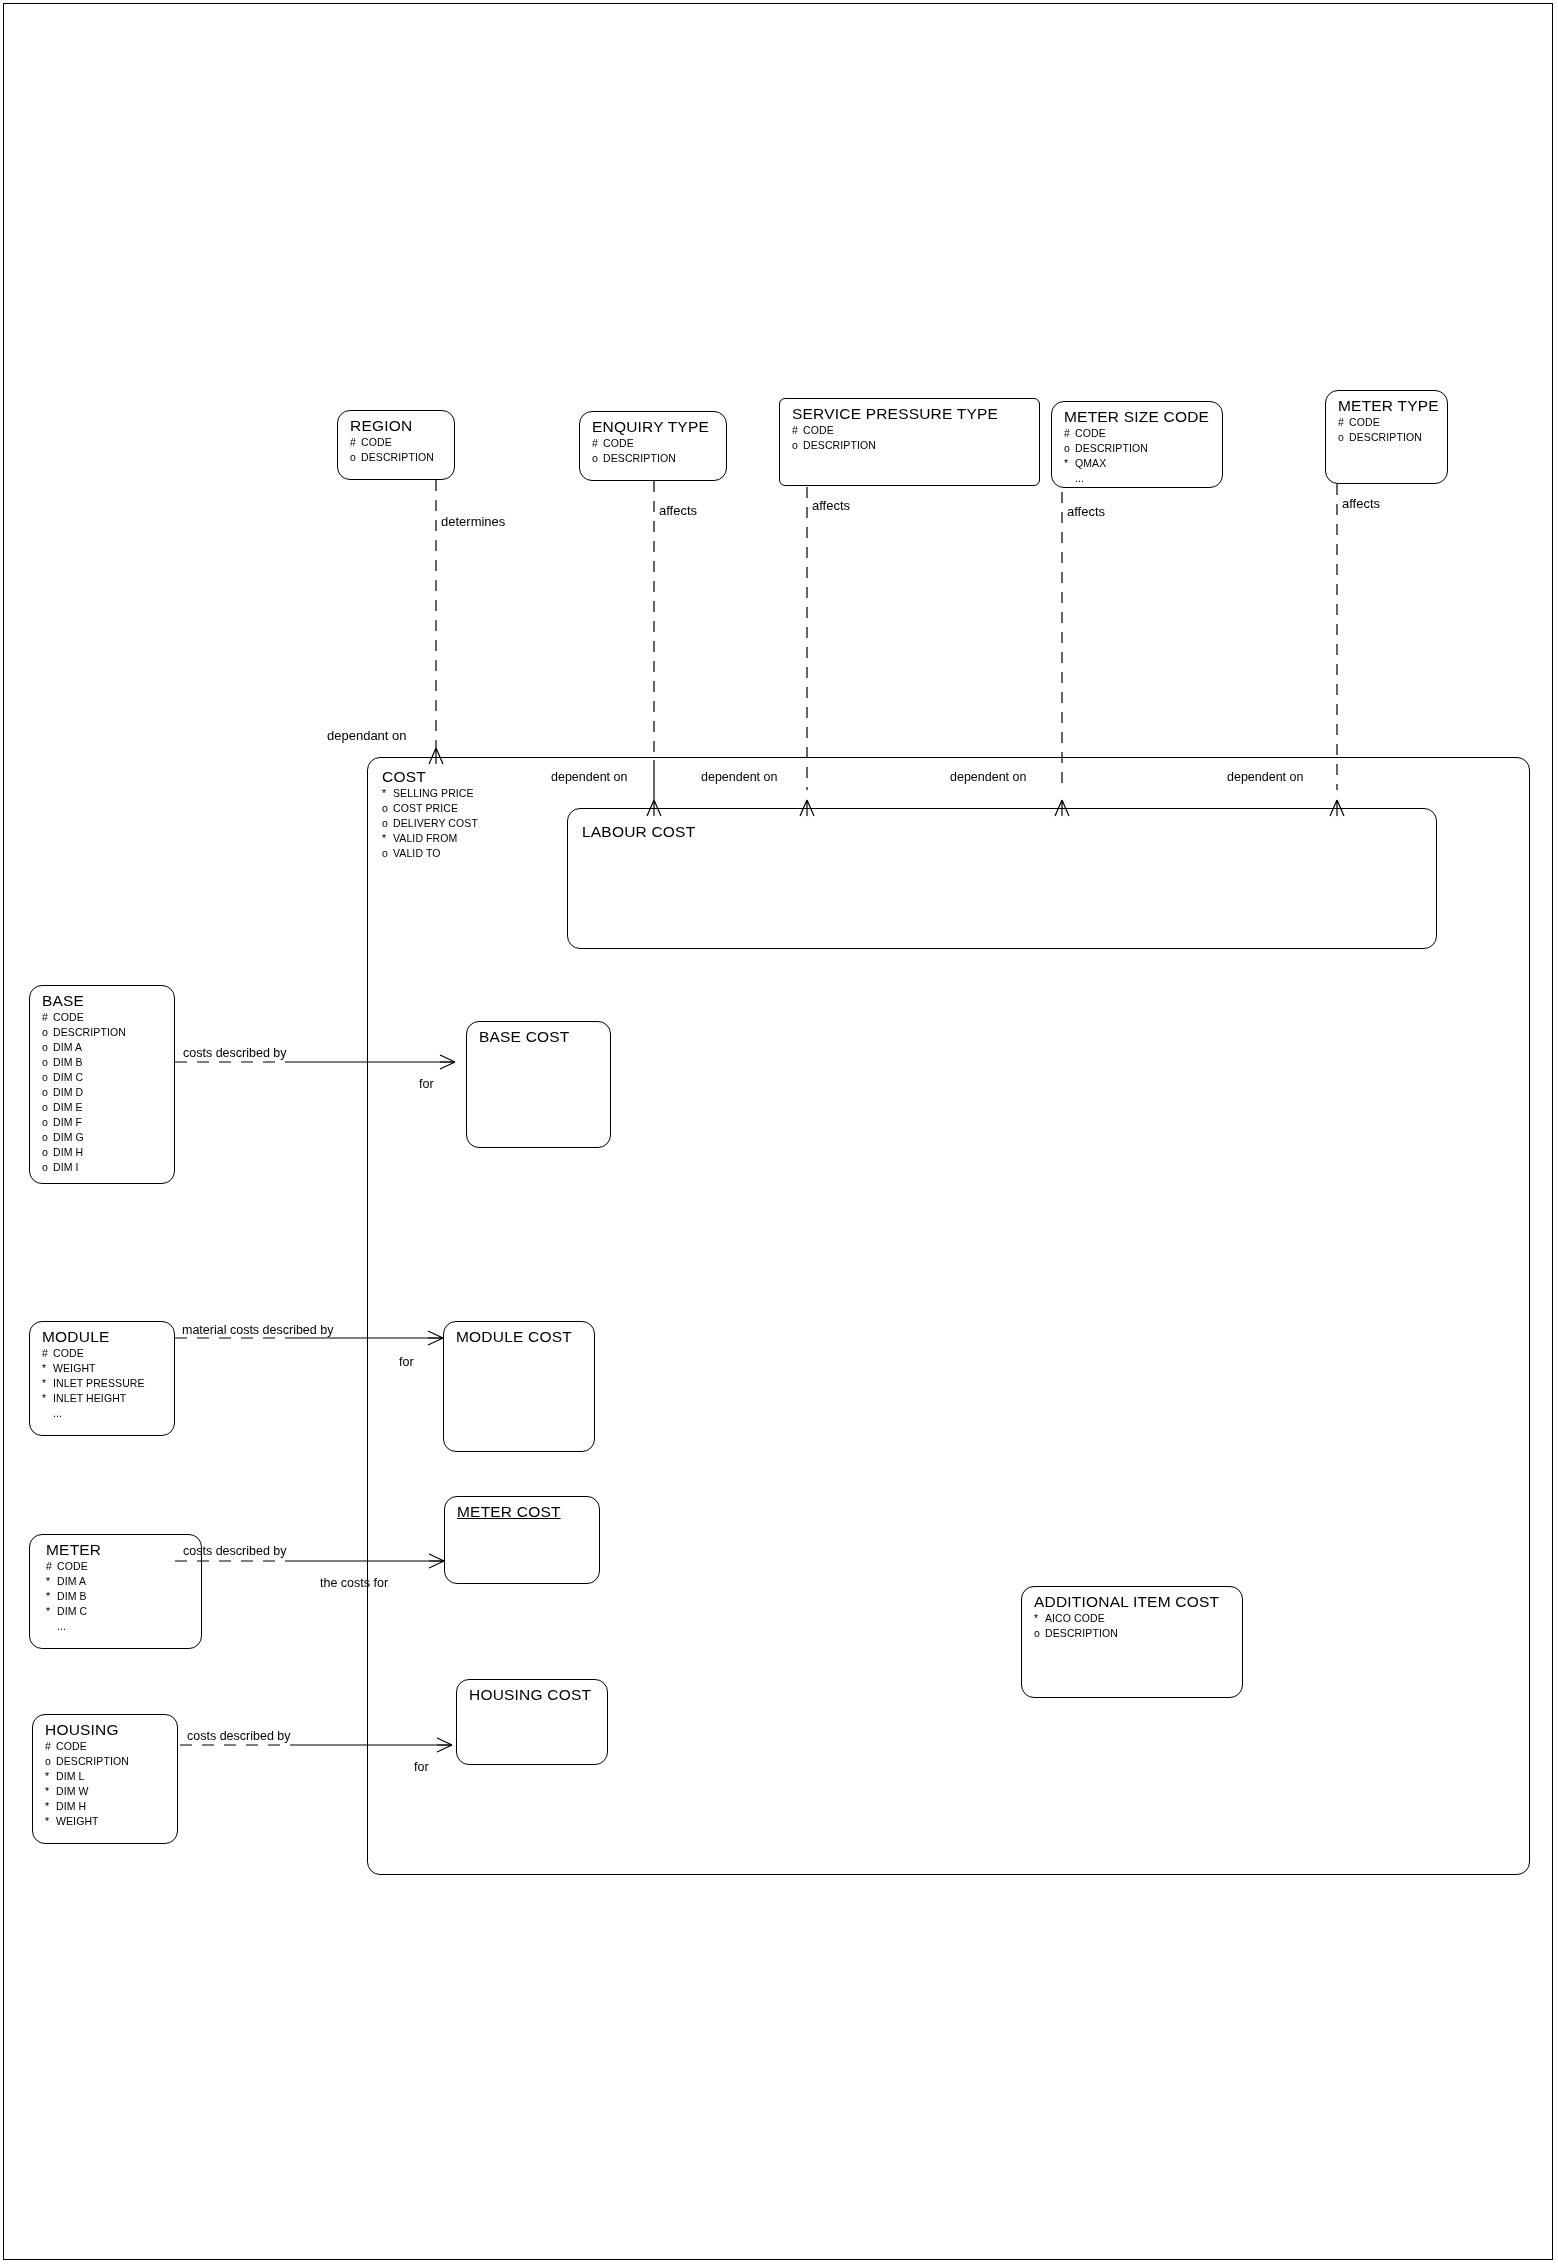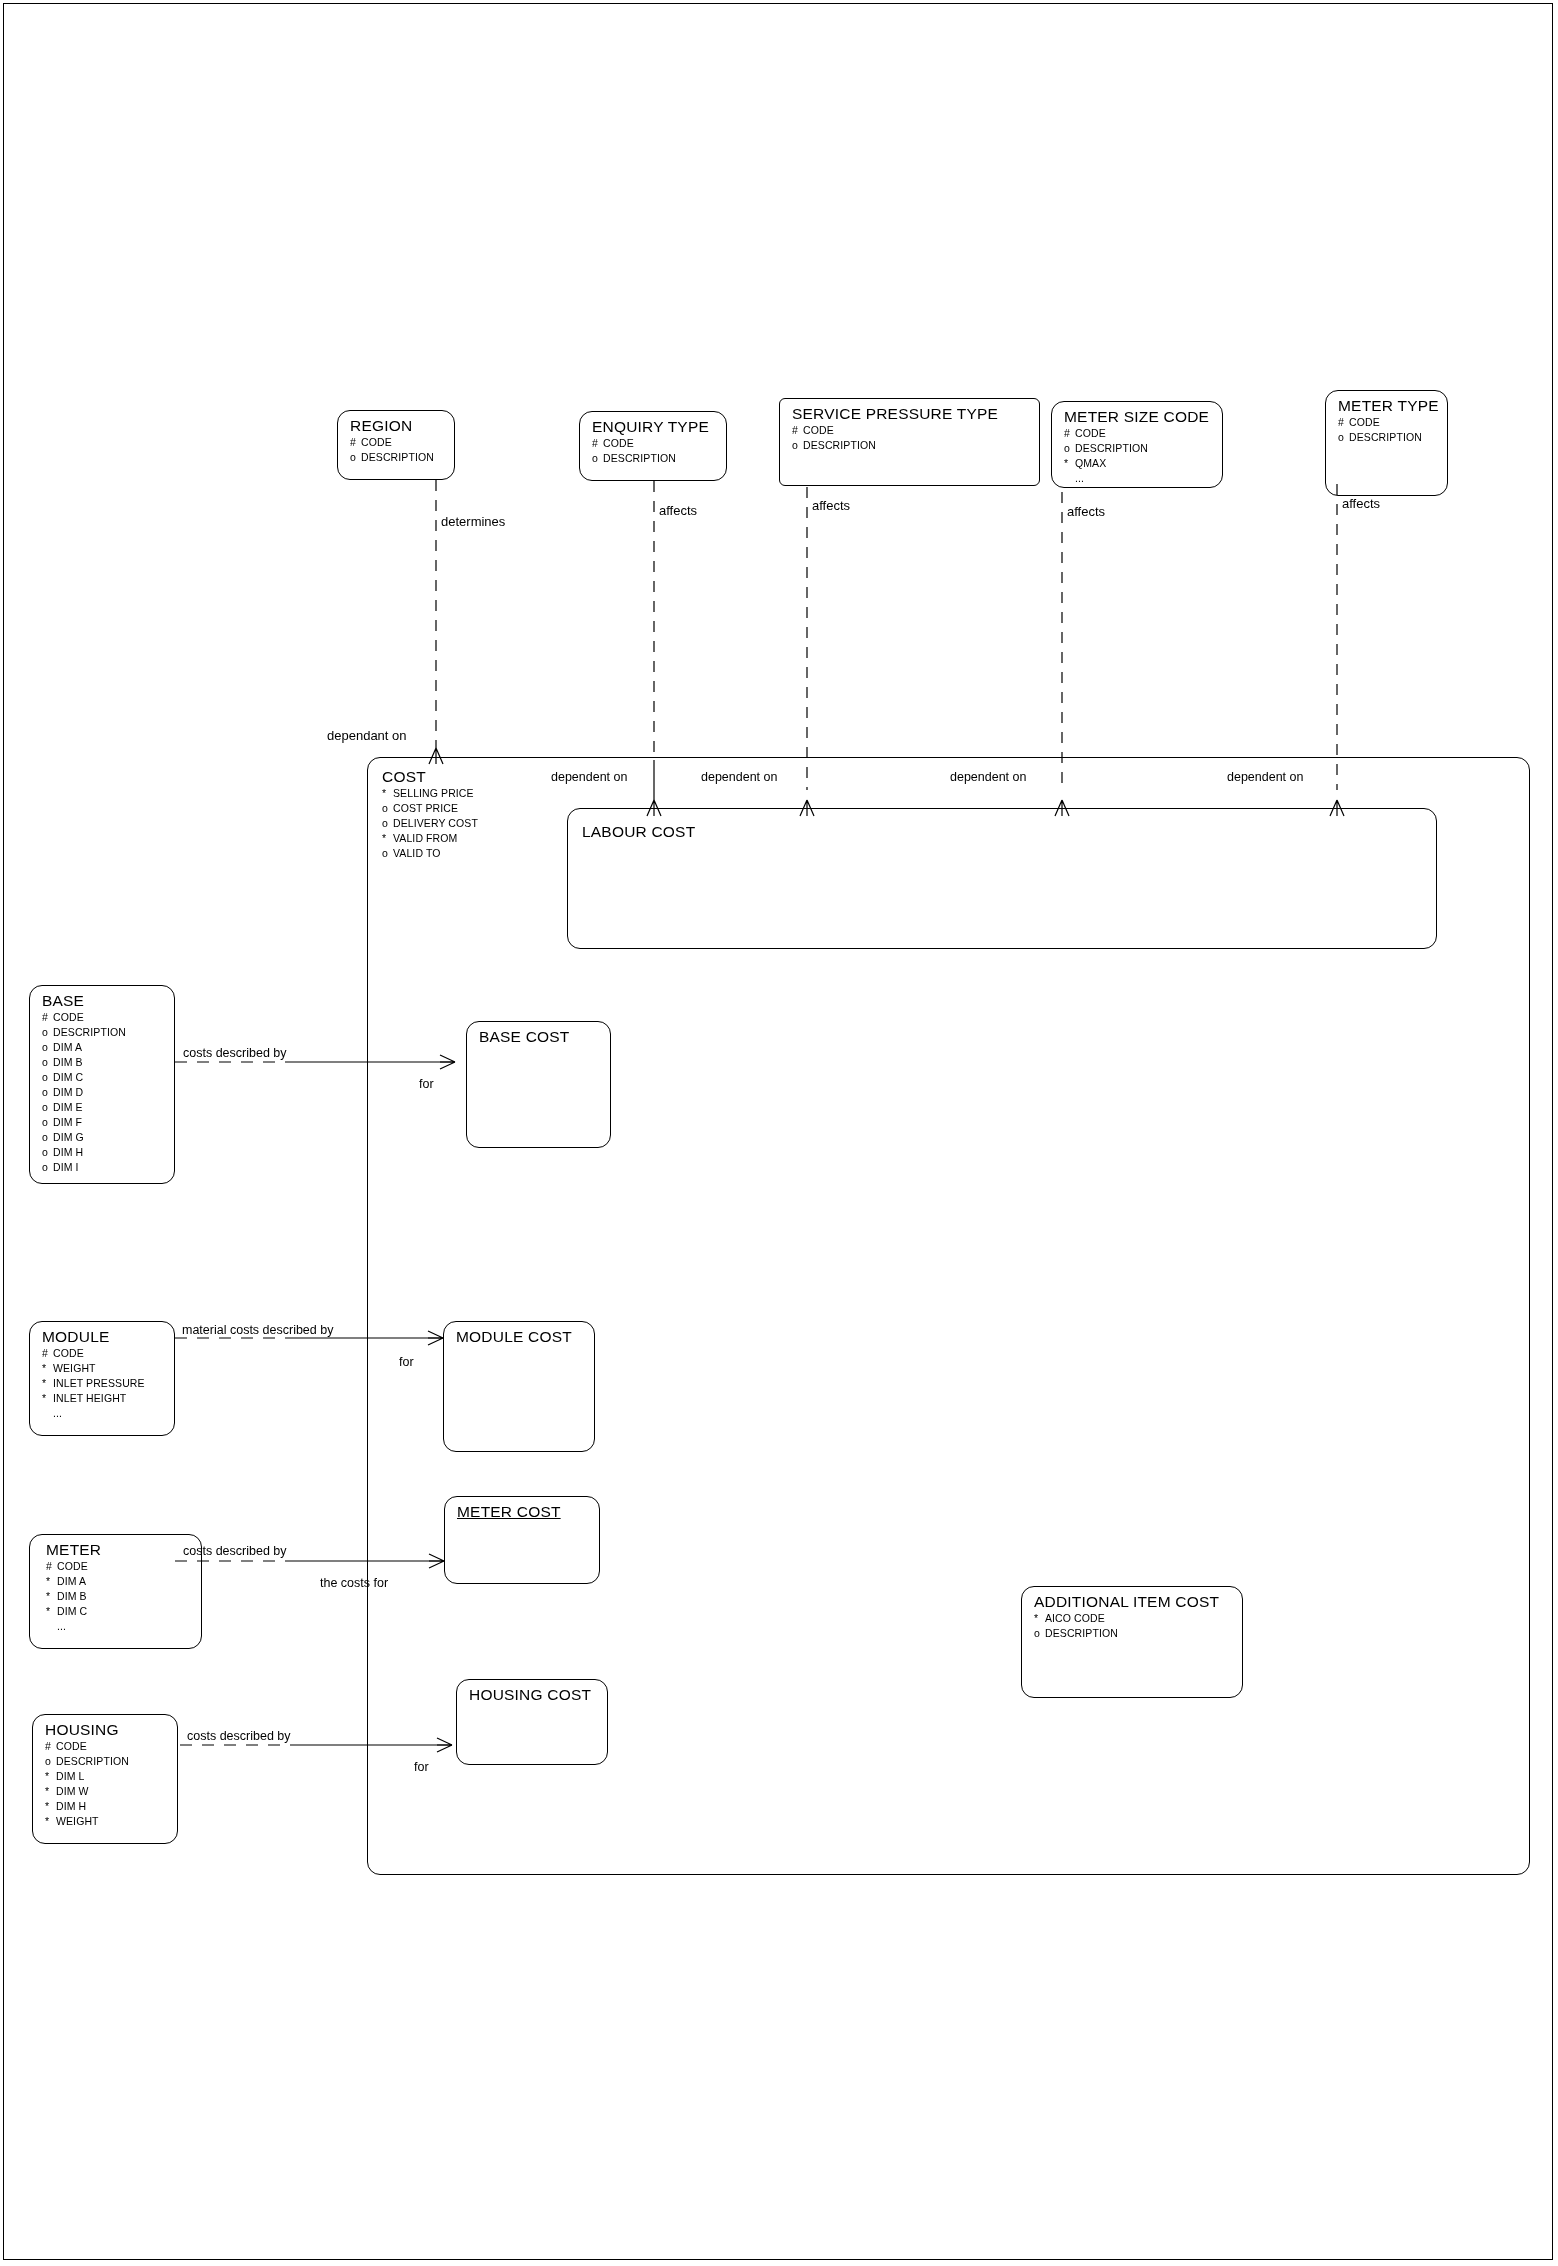--- a/index.html
+++ b/index.html
@@ -141,21 +141,21 @@
   <div class="ent" style="left:1051px; top:401px; width:172px; height:87px;">
     <div class="ent-title">METER SIZE CODE</div>
     <div class="attrs">
       <div class="attr"><span class="mark">#</span><span>CODE</span></div>
       <div class="attr"><span class="mark">o</span><span>DESCRIPTION</span></div>
       <div class="attr"><span class="mark">*</span><span>QMAX</span></div>
       <div class="attr"><span class="mark"></span><span>...</span></div>
     </div>
   </div>
 
-  <div class="ent" style="left:1325px; top:390px; width:123px; height:106px;">
+  <div class="ent" style="left:1325px; top:390px; width:123px; height:94px;">
     <div class="ent-title">METER TYPE</div>
     <div class="attrs">
       <div class="attr"><span class="mark">#</span><span>CODE</span></div>
       <div class="attr"><span class="mark">o</span><span>DESCRIPTION</span></div>
     </div>
   </div>
 
   <div class="ent" style="left:367px; top:757px; width:1163px; height:1118px; padding:10px 17px 0 14px;">
     <div class="ent-title">COST</div>
     <div class="attrs">

